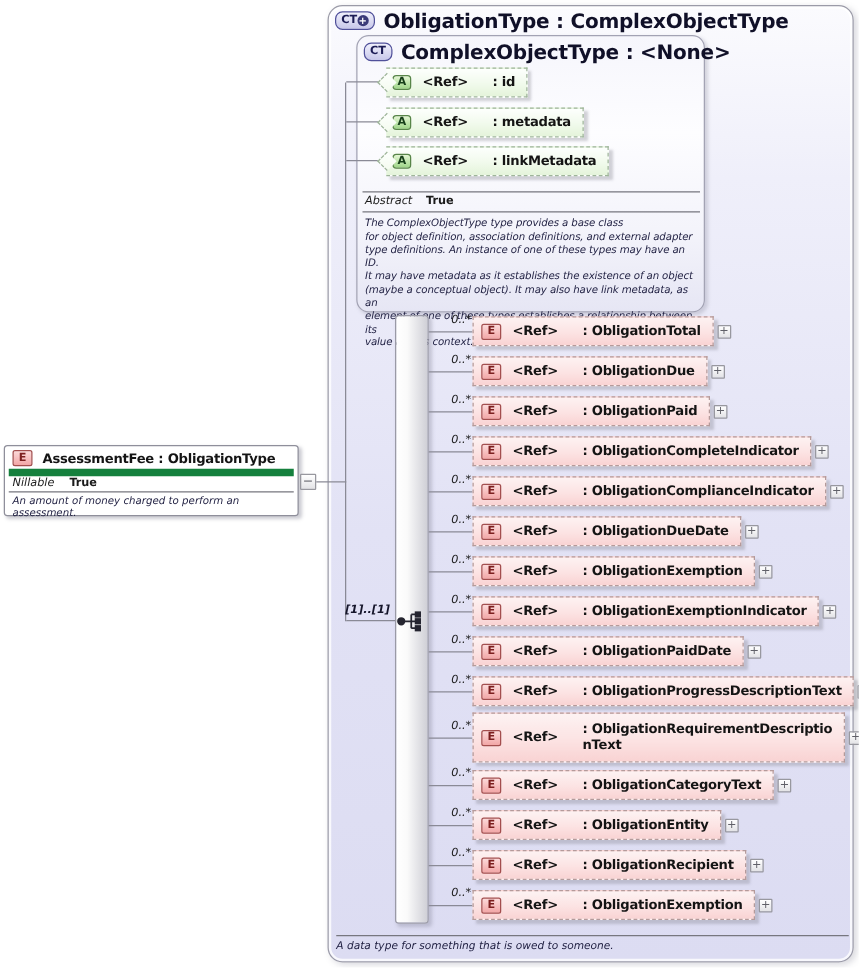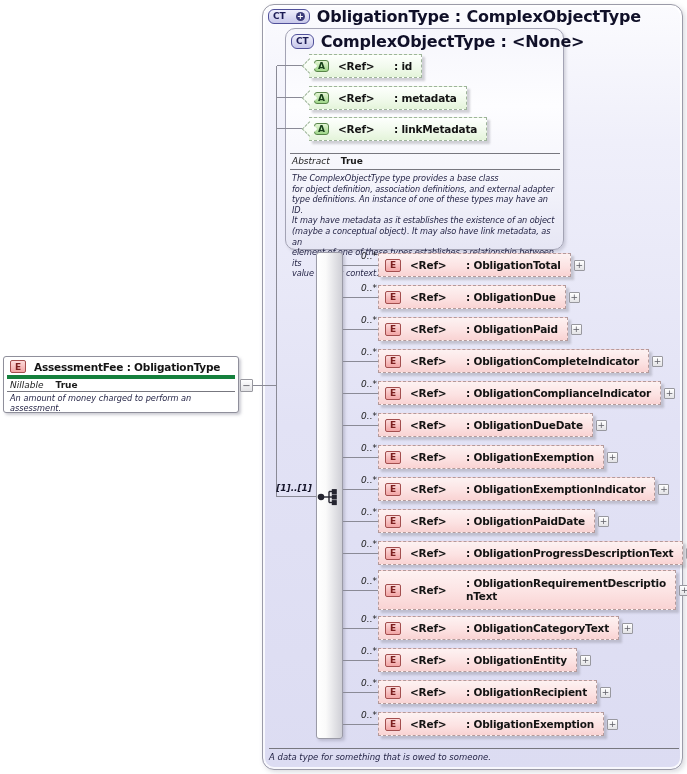--- a/index.html
+++ b/index.html
@@ -12,21 +12,21 @@
 
   
   .outer-box {
     left:262px; top:4px; width:421px; height:766px;
     border:1.5px solid #9b9ba8; border-radius:12px;
     background:linear-gradient(180deg,#fbfbfe 0%,#efeffa 18%,#e2e2f5 55%,#dcdcf2 100%);
     box-shadow:inset 0 0 0 2px rgba(255,255,255,0.8), 2px 2px 5px rgba(110,110,130,0.25);
   }
   .outer-header { left:268px; top:7px; display:flex; align-items:center; gap:7px; }
   .ct-badge {
-    display:inline-flex; align-items:center; gap:10px;
+    display:inline-flex; align-items:center; gap:0;
     border:1.3px solid #50509a; border-radius:6px;
     background:linear-gradient(180deg,#f0f0fc,#c8c8ea);
     color:#1c1c55; font-size:9px; font-weight:bold; padding:1px 4px; line-height:11px;
   }
   .plus-circle {
     width:9px; height:9px; background:#3a3a78; border-radius:50%;
     color:#fff; font-size:8px; line-height:9px; text-align:center; font-weight:bold;
   }
   .hdr-title { font-size:16px; font-weight:bold; color:#101028; letter-spacing:-0.2px; }
 
@@ -74,21 +74,21 @@
   }
 
   
   .root-box {
     left:3px; top:356px; width:236px; height:57px;
     background:#ffffff; border:1px solid #8f8f9b; border-radius:3px;
     box-shadow:2px 2px 3px rgba(110,110,130,0.35);
   }
   .root-header { display:flex; align-items:center; gap:8px; padding:3px 6px 2px 6px; }
   .root-title { font-size:10.5px; font-weight:bold; color:#141414; letter-spacing:-0.2px; }
-  .root-row { display:flex; align-items:center; gap:6px; border-top:4px solid #15803d; margin:0 3px; padding:1px 3px; }
+  .root-row { display:flex; align-items:center; gap:6px; border-top:6px solid #15803d; margin:0 3px; padding:1px 3px; }
   .root-desc { border-top:1px solid #77777f; margin:0 3px; padding:1px 3px; font-size:8.2px; font-style:italic; color:#1e1e40; }
 
   .e-badge {
     width:16px; height:13px; flex:0 0 auto;
     background:linear-gradient(180deg,#fcdada,#f2a6a6);
     border:1px solid #a34e4e; border-radius:2px;
     color:#7c1f1f; font-size:9px; font-weight:bold;
     display:flex; align-items:center; justify-content:center;
   }
 

